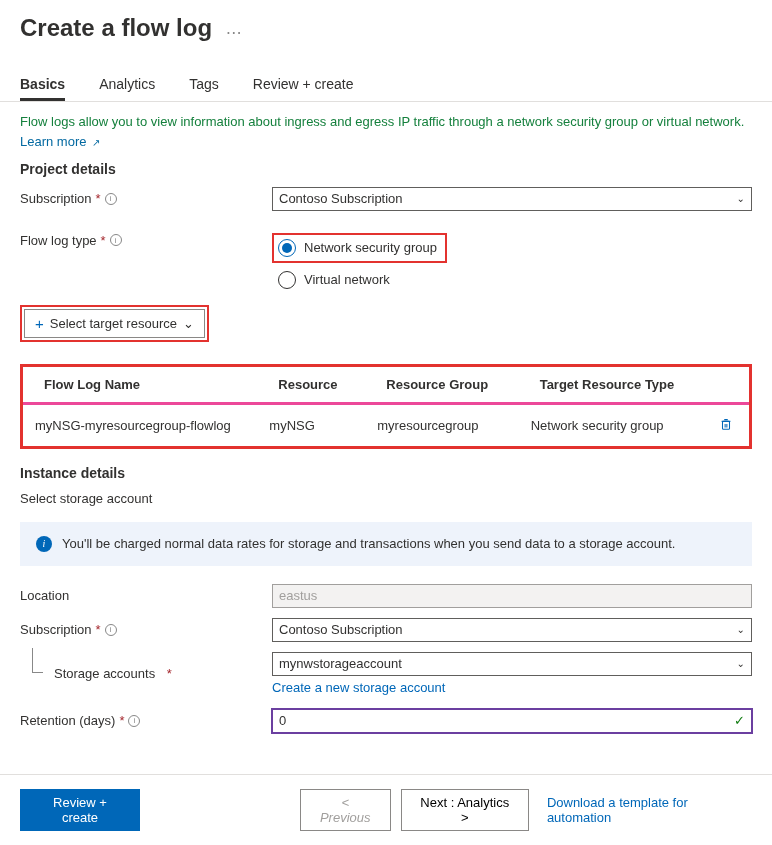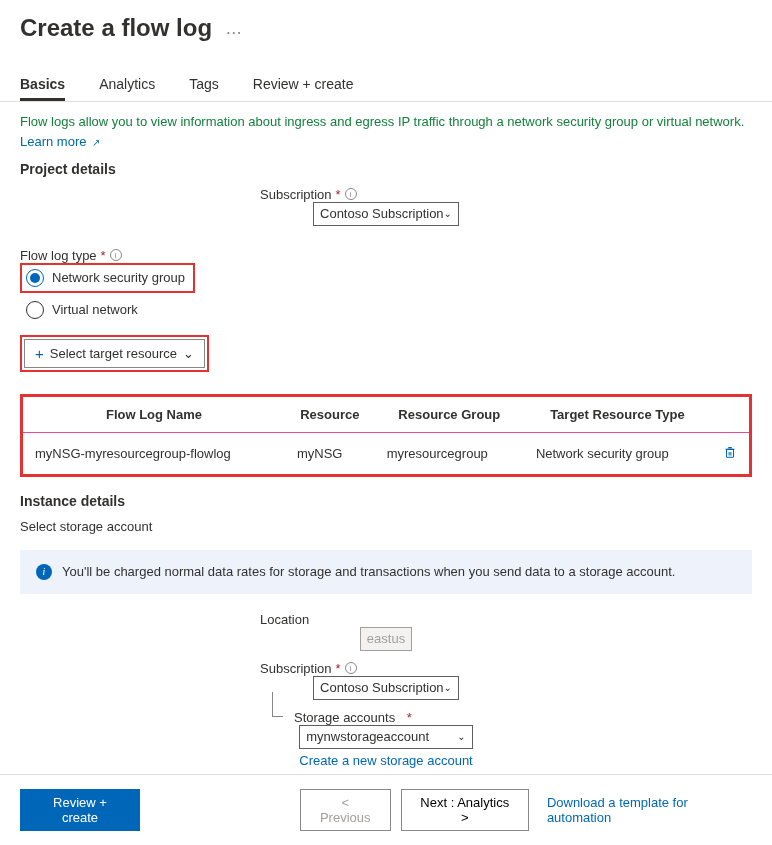--- a/index.html
+++ b/index.html
@@ -16,53 +16,53 @@
 .header h1 { font-size: 24px; font-weight: 600; display: inline-block; }
 .ellipsis { color: #888; margin-left: 10px; font-size: 16px; vertical-align: middle; }
 .tabs { display: flex; gap: 34px; padding: 34px 20px 0 20px; border-bottom: 1px solid #e1dfdd; }
 .tab { padding-bottom: 8px; font-size: 14px; cursor: pointer; }
 .tab.active { border-bottom: 3px solid #323130; font-weight: 600; padding-bottom: 6px; }
 .content { padding: 10px 20px 80px 20px; }
 .intro { font-size: 13px; color: #15803d; margin-bottom: 2px; line-height: 1.5; }
 .learn-more { color: #0369a1; text-decoration: none; font-size: 13px; }
 .ext-icon { font-size: 10px; margin-left: 2px; }
 .section-h { font-weight: 600; font-size: 14px; margin-top: 12px; margin-bottom: 10px; }
-.row { display: flex; align-items: center; margin-bottom: 10px; flex-direction: column; }
+.row { display: flex; align-items: center; margin-bottom: 10px; }
 .row .label { width: 252px; font-size: 13px; display: flex; align-items: center; gap: 4px; }
 .row .ctrl { flex: 1; }
 .req { color: #a4262c; }
 .info-icon { width: 12px; height: 12px; border: 1px solid #888; border-radius: 50%; display: inline-flex; align-items: center; justify-content: center; font-size: 8px; color: #888; }
 .select { width: 100%; height: 24px; border: 1px solid #605e5c; background: #fff; padding: 0 6px; font-size: 13px; display: flex; align-items: center; justify-content: space-between; cursor: pointer; }
 .select .chev { font-size: 10px; }
 .radio-group { display: flex; flex-direction: column; gap: 8px; }
 .radio-item { display: flex; align-items: center; gap: 8px; font-size: 13px; cursor: pointer; }
 .radio-item.hl { border: 2px solid #e3322f; padding: 4px 8px 4px 4px; width: fit-content; }
 .radio { width: 18px; height: 18px; border: 1px solid #323130; border-radius: 50%; display: inline-flex; align-items: center; justify-content: center; }
 .radio.checked::after { content: ""; width: 10px; height: 10px; background: #0067b8; border-radius: 50%; }
 .radio.checked { border-color: #0067b8; }
 .target-btn-wrap { border: 2px solid #e3322f; width: fit-content; margin-top: 16px; padding: 2px; }
 .target-btn { display: inline-flex; align-items: center; gap: 6px; padding: 5px 10px; border: 1px solid #8a8886; background: #fff; cursor: pointer; font-size: 13px; }
 .plus-icon { color: #0067b8; font-size: 15px; font-weight: 400; }
 .table-wrap { border: 3px solid #e3322f; margin-top: 22px; }
 table { width: 100%; border-collapse: collapse; }
-th { text-align: center; font-weight: 600; font-size: 13px; padding: 10px 8px; border-bottom: 1px solid #ec4899; }
+th { text-align: left; font-weight: 600; font-size: 13px; padding: 10px 21px; border-bottom: 3px solid #ec4899; }
 td { font-size: 13px; padding: 12px 12px; }
 .trash { color: #0067b8; cursor: pointer; }
 .banner { background: #eef3fb; padding: 14px 16px; display: flex; align-items: center; gap: 10px; margin: 16px 0 18px 0; font-size: 13px; }
 .banner-icon { width: 16px; height: 16px; background: #0067b8; border-radius: 50%; color: #fff; display: inline-flex; align-items: center; justify-content: center; font-size: 10px; font-style: italic; font-family: Georgia, serif; }
 .readonly { width: 100%; height: 24px; border: 1px solid #a19f9d; background: #f3f2f1; color: #a19f9d; padding: 0 6px; font-size: 13px; display: flex; align-items: center; }
 .indent .label { padding-left: 34px; position: relative; align-items: flex-end; }
 .indent .label::before { content: ""; position: absolute; left: 12px; top: -18px; width: 10px; height: 24px; border-left: 1px solid #888; border-bottom: 1px solid #888; }
 .sublink { color: #0067b8; font-size: 13px; margin-top: 4px; display: inline-block; text-decoration: none; }
 .retention-input { width: 100%; height: 24px; border: 1px solid #605e5c; padding: 0 6px; font-size: 13px; display: flex; align-items: center; justify-content: space-between; outline: 2px solid #6b3fa0; outline-offset: -1px; }
 .check-ok { color: #107c10; font-size: 13px; }
 .footer { position: absolute; bottom: 0; left: 0; right: 0; border-top: 1px solid #e1dfdd; padding: 14px 20px; display: flex; align-items: center; gap: 10px; background: #fff; }
 .btn-primary { background: #0067b8; color: #fff; border: none; padding: 6px 14px; font-size: 13px; cursor: pointer; }
 .btn-secondary { background: #fff; border: 1px solid #8a8886; padding: 5px 14px; font-size: 13px; cursor: pointer; }
-.btn-secondary.disabled { color: #a19f9d; cursor: default; }
+.btn-secondary.disabled { color: #a19f9d; cursor: default; font-style: italic; }
 .footer-link { color: #0067b8; font-size: 13px; text-decoration: none; margin-left: 8px; }
 .spacer { flex: 0 0 140px; }
 </style>
 </head>
 <body>
 
 <div class="header">
   <h1>Create a flow log</h1>
   <span class="ellipsis">⋯</span>
 </div>

